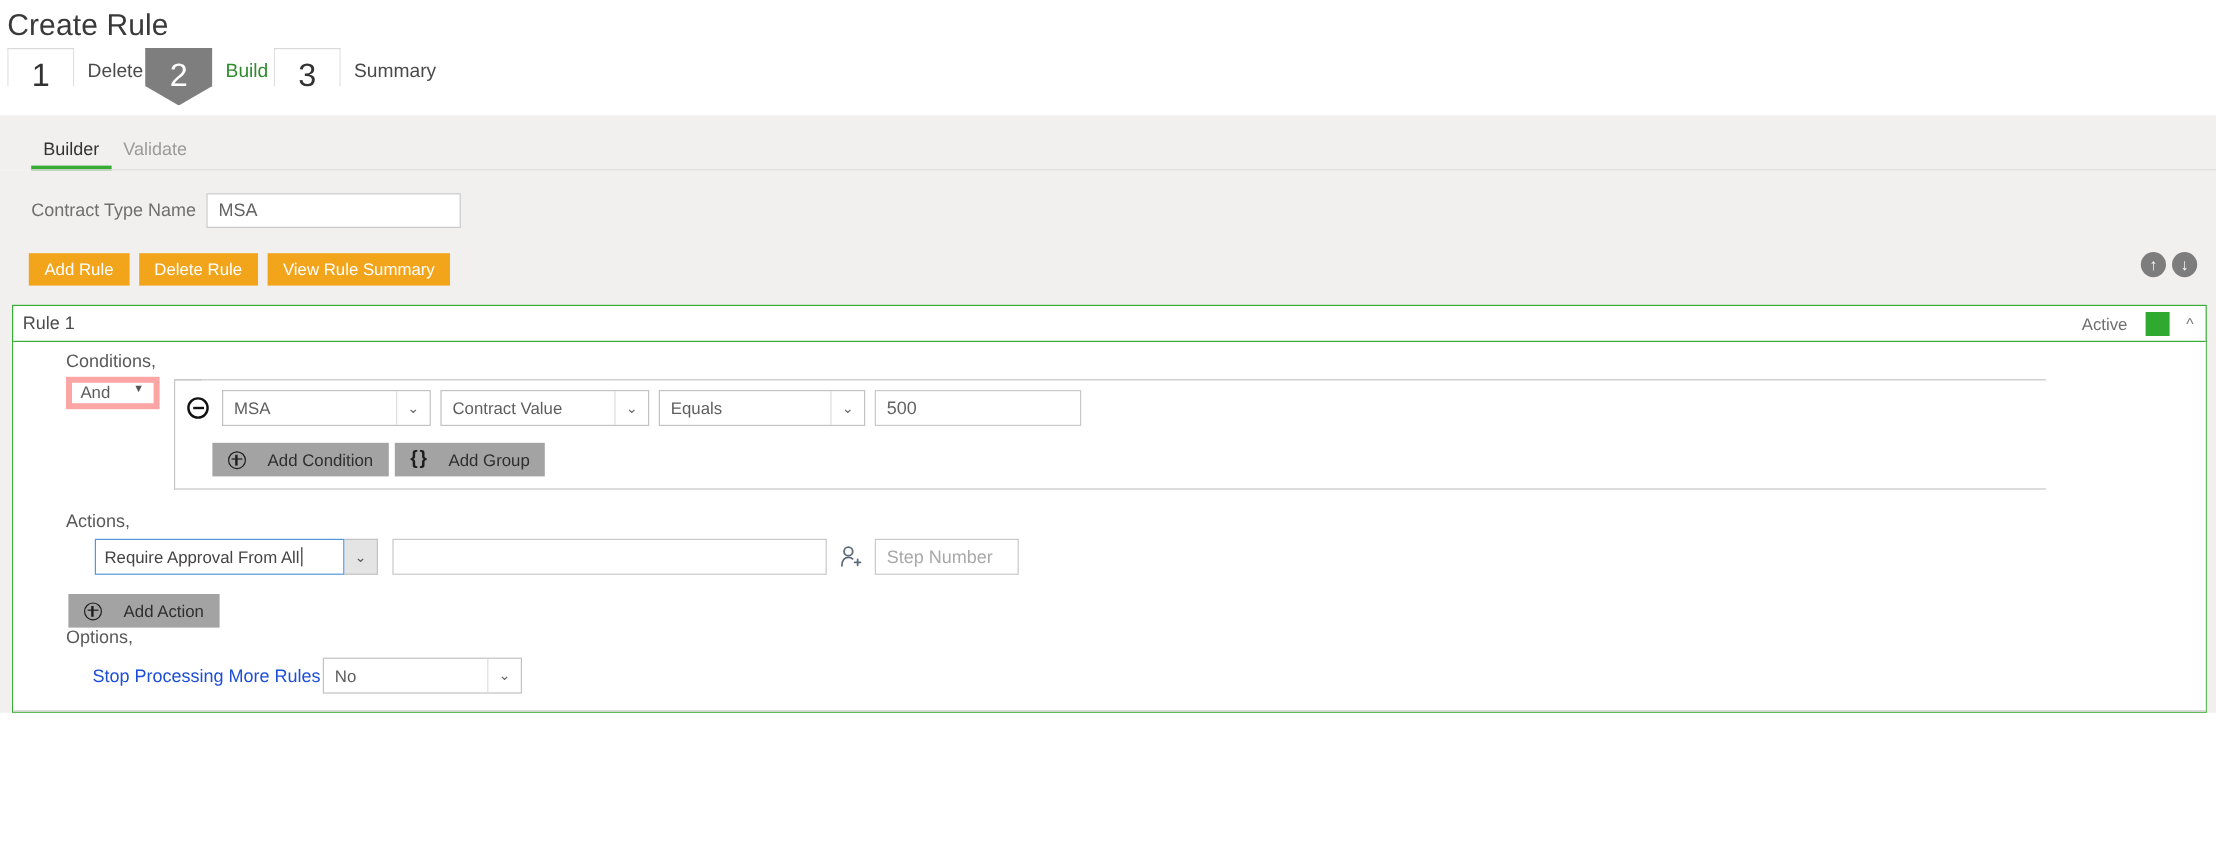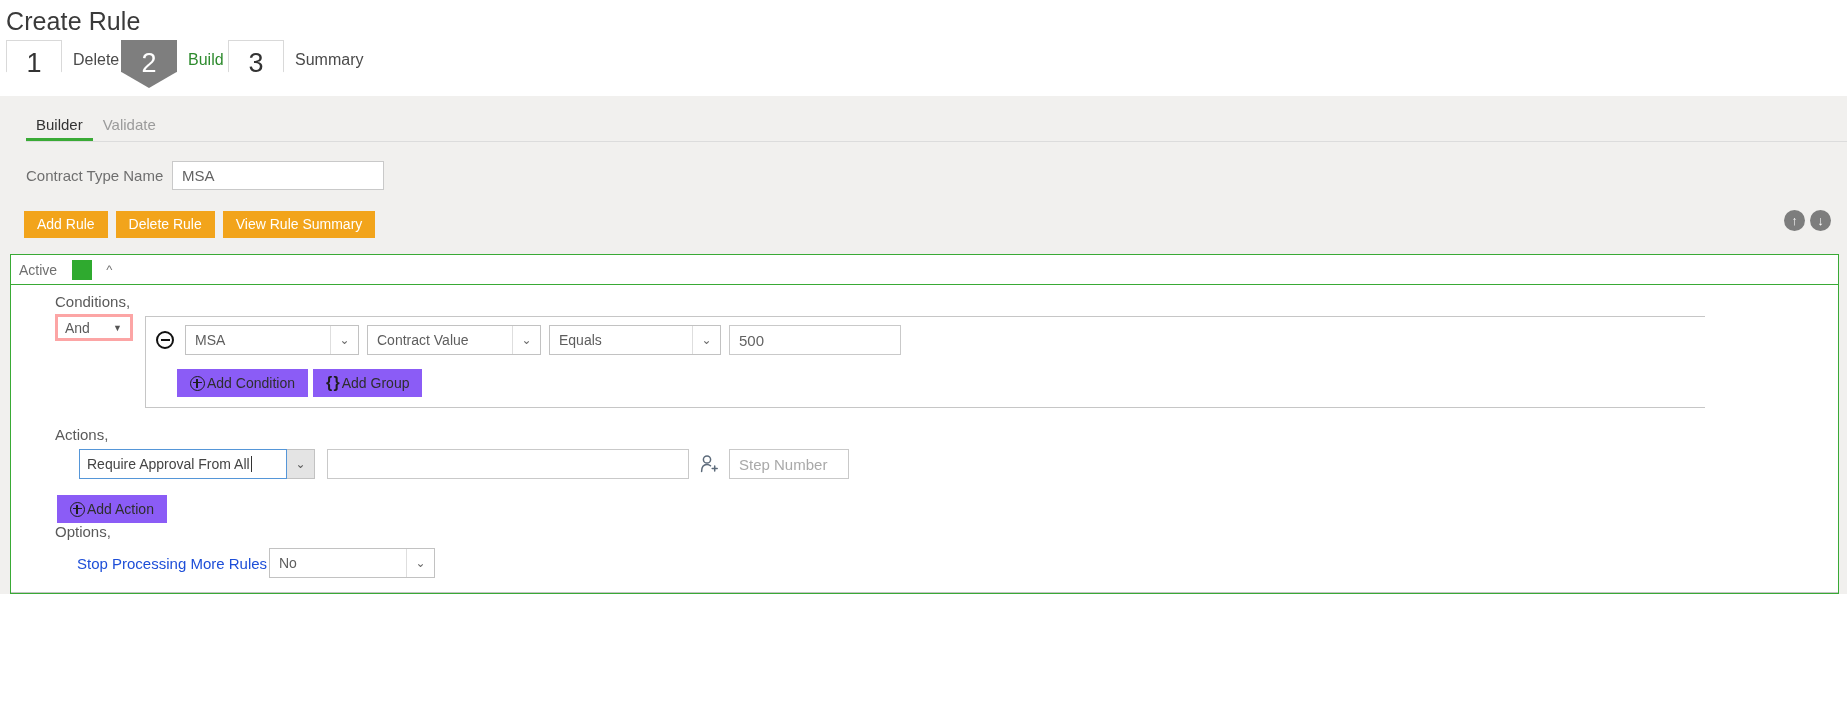--- a/index.html
+++ b/index.html
@@ -217,29 +217,28 @@
 
   
   .cond-wrap {
     display: flex;
     align-items: flex-start;
     padding-left: 44px;
   }
   .logic-select {
     width: 78px;
     height: 27px;
-    border: 3px solid #fca5a5;
+    border: 5px solid #fca5a5;
     background: #ffffff;
     font-size: 14px;
     color: #5b5b5b;
     font-family: "Liberation Sans", sans-serif;
     padding-left: 7px;
     position: relative;
     display: flex;
-    align-items: center;
     cursor: pointer;
   }
   .logic-select .tri {
     position: absolute;
     right: 8px;
     font-size: 9px;
     color: #555;
   }
   .group-box {
     border-left: 1px solid #c6c6c6;
@@ -300,31 +299,31 @@
   .sel-op     { width: 172px; }
   .val-input  { width: 172px; height: 30px; }
 
   .cond-btn-row {
     display: flex;
     gap: 5px;
     margin-top: 14px;
     margin-left: 21px;
   }
   .btn-grey {
-    background: #8b5cf6;
+    background: #a3a3a3;
     border: none;
     height: 28px;
     font-size: 14px;
     color: #2e2e2e;
     font-family: "Liberation Sans", sans-serif;
     padding: 0 13px;
     cursor: pointer;
     display: flex;
     align-items: center;
-    gap: 2px;
+    gap: 18px;
     line-height: 1;
   }
   .plus-circle {
     width: 15px; height: 15px;
     border-radius: 50%;
     border: 1.6px solid #1d1d1d;
     position: relative;
     flex: none;
   }
   .plus-circle::before, .plus-circle::after {
@@ -449,20 +448,21 @@
     <button class="btn-orange">View Rule Summary</button>
     <div class="sort-btns">
       <div class="circ-btn">↑</div>
       <div class="circ-btn">↓</div>
     </div>
   </div>
 
   <div class="rule-panel">
 
     <div class="rule-header">
+      <div class="rule-title">Rule 1</div>
       <div class="rule-status">Active</div>
       <div class="status-swatch"></div>
       <div class="collapse-caret">^</div>
     </div>
 
     <div class="rule-body">
 
       <div class="section-label">Conditions,</div>
       <div class="cond-wrap">
         <div class="logic-select">

